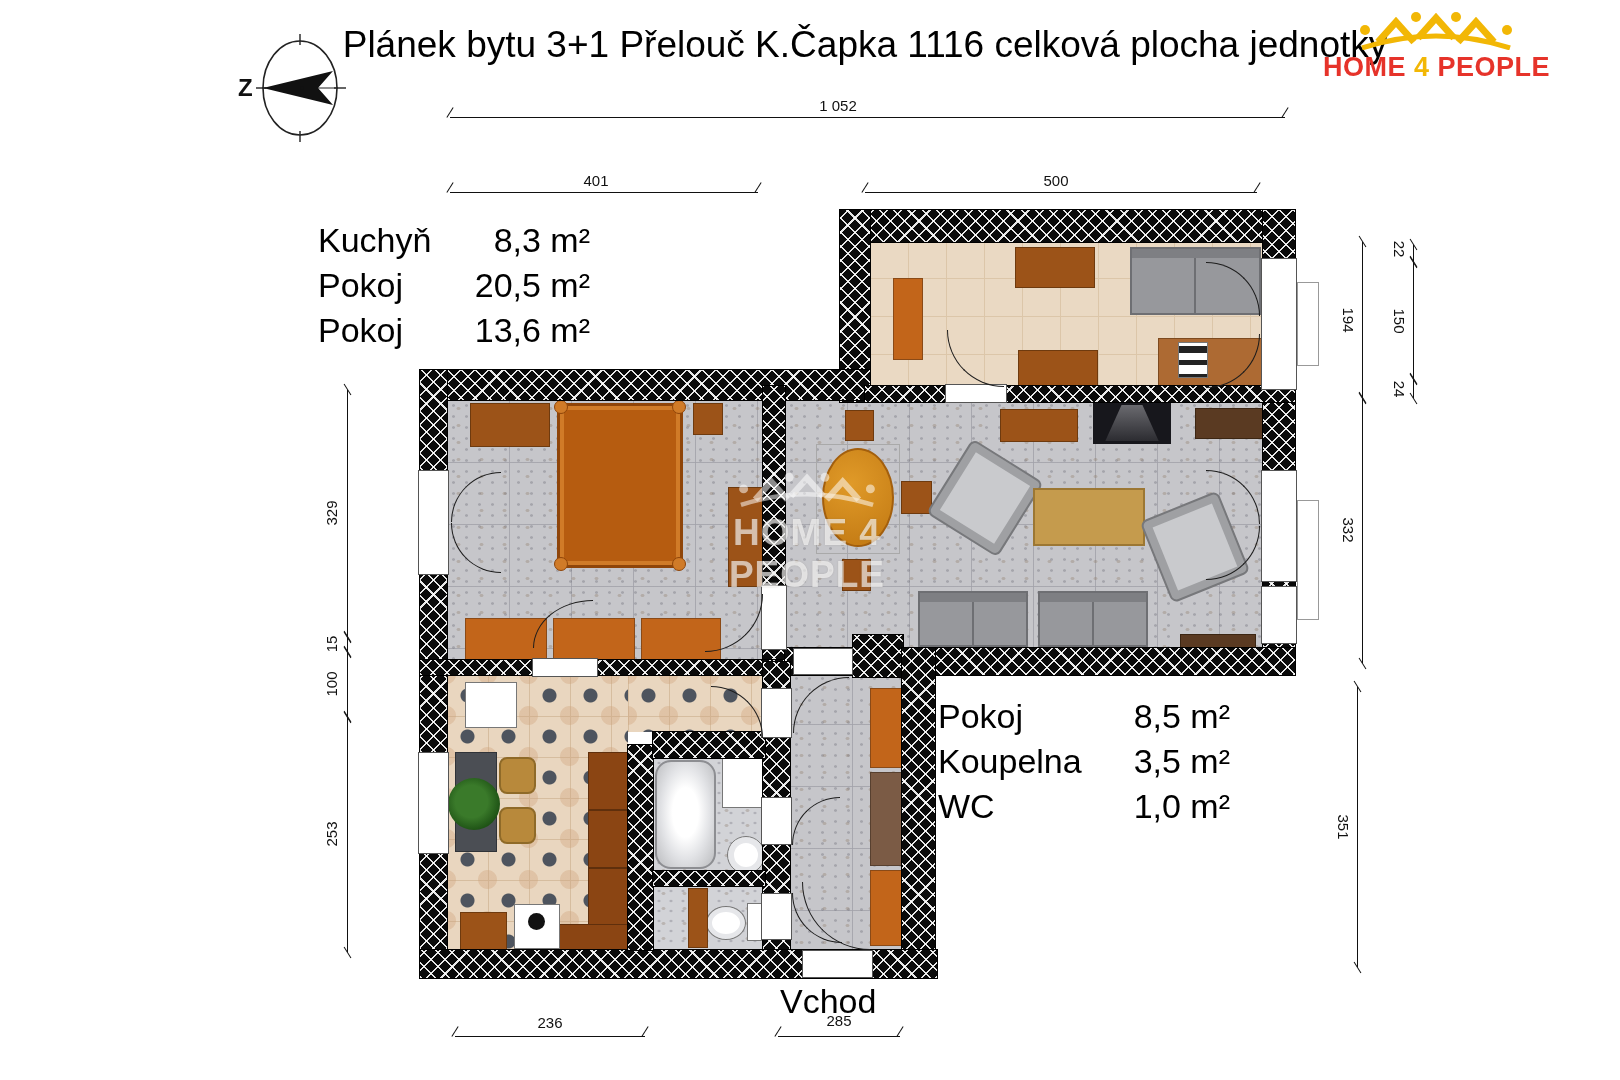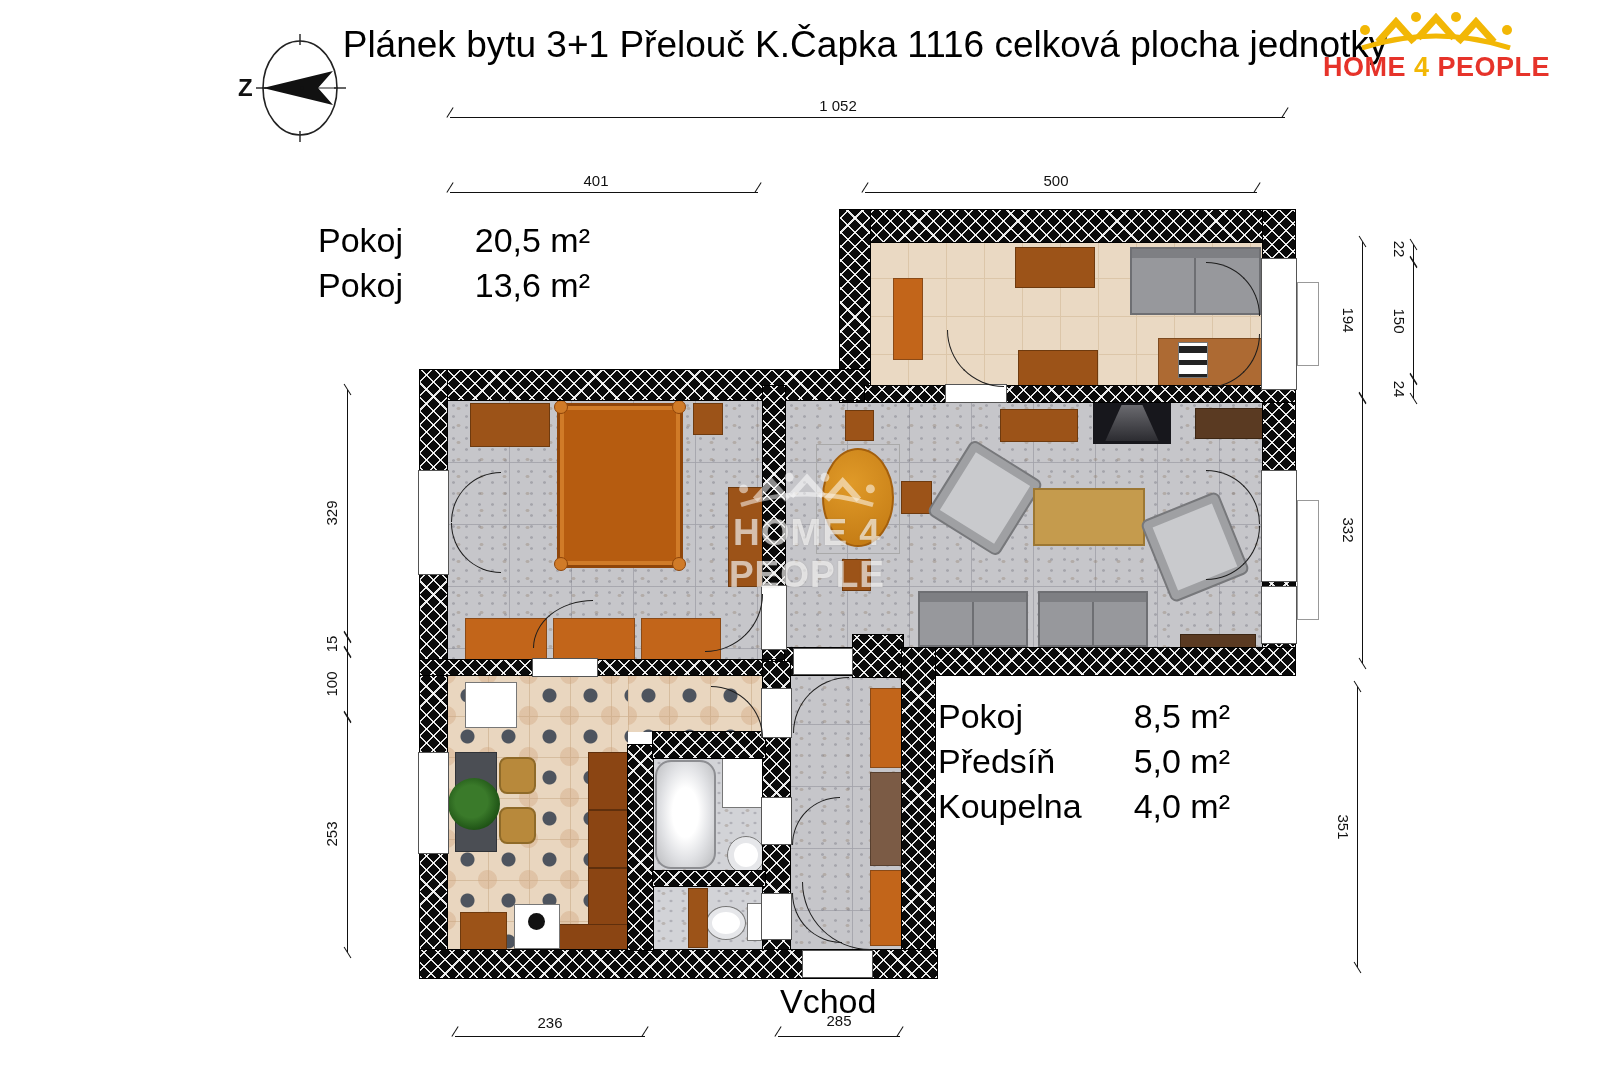--- a/index.html
+++ b/index.html
@@ -259,41 +259,45 @@
     <circle cx="13" cy="22" r="5" fill="currentColor"></circle>
     <circle cx="64" cy="9" r="5" fill="currentColor"></circle>
     <circle cx="104" cy="9" r="5" fill="currentColor"></circle>
     <circle cx="155" cy="22" r="5" fill="currentColor"></circle>
   </svg>
   <div class="wm-text">HOME 4 PEOPLE</div>
 </div>
 
 <div class="roomcol" style="left:318px;top:218px;width:272px;">
   <div class="roomrow">
+    <span>Kuchyň</span>
+    <span>8,3 m²</span>
+  </div>
+  <div class="roomrow">
     <span>Pokoj</span>
     <span>20,5 m²</span>
   </div>
   <div class="roomrow">
     <span>Pokoj</span>
     <span>13,6 m²</span>
   </div>
 </div>
 
 <div class="roomcol" style="left:938px;top:694px;width:292px;">
   <div class="roomrow">
     <span>Pokoj</span>
     <span>8,5 m²</span>
   </div>
   <div class="roomrow">
-    <span>Předsíň</span>
-    <span>5,0 m²</span>
-  </div>
-  <div class="roomrow">
     <span>Koupelna</span>
-    <span>4,0 m²</span>
+    <span>3,5 m²</span>
+  </div>
+  <div class="roomrow">
+    <span>WC</span>
+    <span>1,0 m²</span>
   </div>
 </div>
 
 <div class="vchod" style="left:780px;top:982px;">Vchod</div>
 
 <div class="dimh" style="left:450px;top:117px;width:835px;"></div>
 <div class="dimlab c" style="left:838px;top:97px;">1 052</div>
 <div class="dimh" style="left:450px;top:192px;width:308px;"></div>
 <div class="dimlab c" style="left:596px;top:172px;">401</div>
 <div class="dimh" style="left:865px;top:192px;width:392px;"></div>

